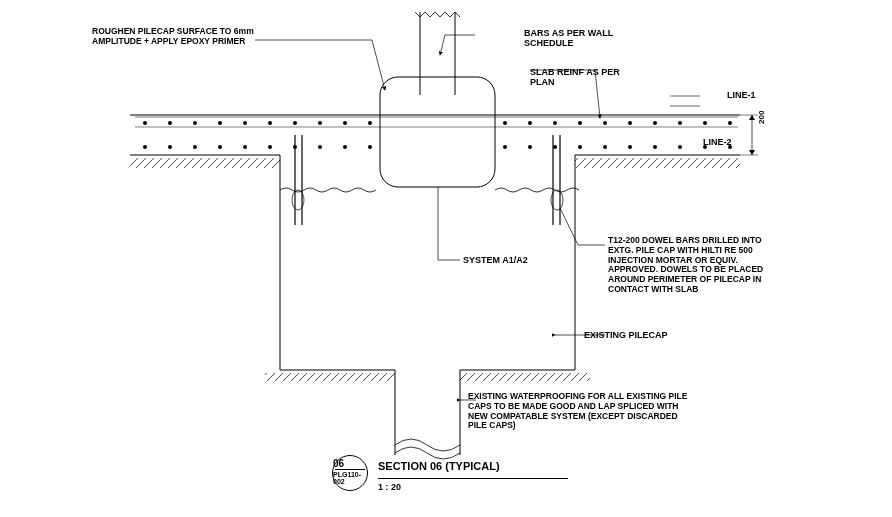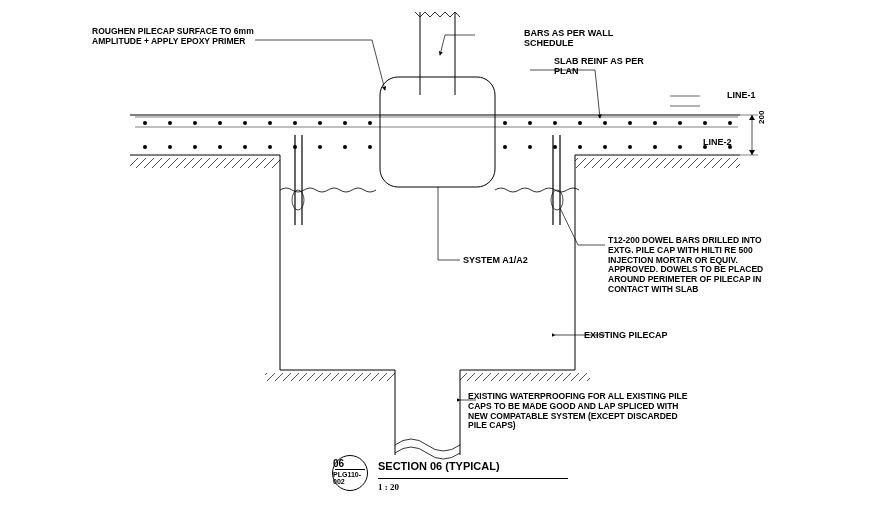--- a/index.html
+++ b/index.html
@@ -161,21 +161,21 @@
 
     <line x1="460" y1="400" x2="476" y2="400" stroke="#000" stroke-width="0.7" marker-start="url(#arrow)"></line>
   </g>
 
 </svg>
 
 <div class="abs note" style="left:92px; top:27px; width:190px;">ROUGHEN PILECAP SURFACE TO 6mm AMPLITUDE + APPLY EPOXY PRIMER</div>
 
 <div class="abs callout" style="left:480px; top:28px; width:110px;margin-left:44px;">BARS AS PER WALL SCHEDULE</div>
 
-<div class="abs callout" style="left:530px; top:56px; width:90px;margin-left:24px;">SLAB REINF AS PER PLAN</div>
+<div class="abs callout" style="left:530px; top:67px; width:90px;">SLAB REINF AS PER PLAN</div>
 
 <div class="abs callout" style="left:703px; top:90px;padding-left:24px;">LINE-1</div>
 <div class="abs callout" style="left:703px; top:105px;margin-top:32px;">LINE-2</div>
 
 <div class="abs" style="left:757px; top:124px; font-size:8px; transform:rotate(-90deg); transform-origin:left top;">200</div>
 
 <div class="abs callout" style="left:463px; top:255px;">SYSTEM A1/A2</div>
 
 <div class="abs note" style="left:608px; top:236px; width:175px;">T12-200 DOWEL BARS DRILLED INTO EXTG. PILE CAP WITH HILTI RE 500 INJECTION MORTAR OR EQUIV. APPROVED. DOWELS TO BE PLACED AROUND PERIMETER OF PILECAP IN CONTACT WITH SLAB</div>
 
@@ -184,13 +184,13 @@
 <div class="abs note" style="left:468px; top:392px; width:230px;">EXISTING WATERPROOFING FOR ALL EXISTING PILE CAPS TO BE MADE GOOD AND LAP SPLICED WITH NEW COMPATABLE SYSTEM (EXCEPT DISCARDED PILE CAPS)</div>
 
 <div class="abs sec-circle" style="left:332px; top:455px; width:36px; height:36px;">
   <div style="font-size:10px; font-weight:bold; padding-top:2px;">06</div>
   <div style="border-top:1px solid #000; margin:0 2px;"></div>
   <div class="dwg-ref" style="padding-top:1px;">PLG110-002</div>
 </div>
 
 <div class="abs title-text" style="left:378px; top:460px;">SECTION 06 (TYPICAL)</div>
 <div class="title-underline" style="left:378px; top:478px; width:190px;"></div>
-<div class="abs scale" style="left:378px; top:482px;font-family:Liberation Serif, serif;">1 : 20</div>
+<div class="abs scale" style="left:378px; top:482px;">1 : 20</div>
 
 </body></html>

